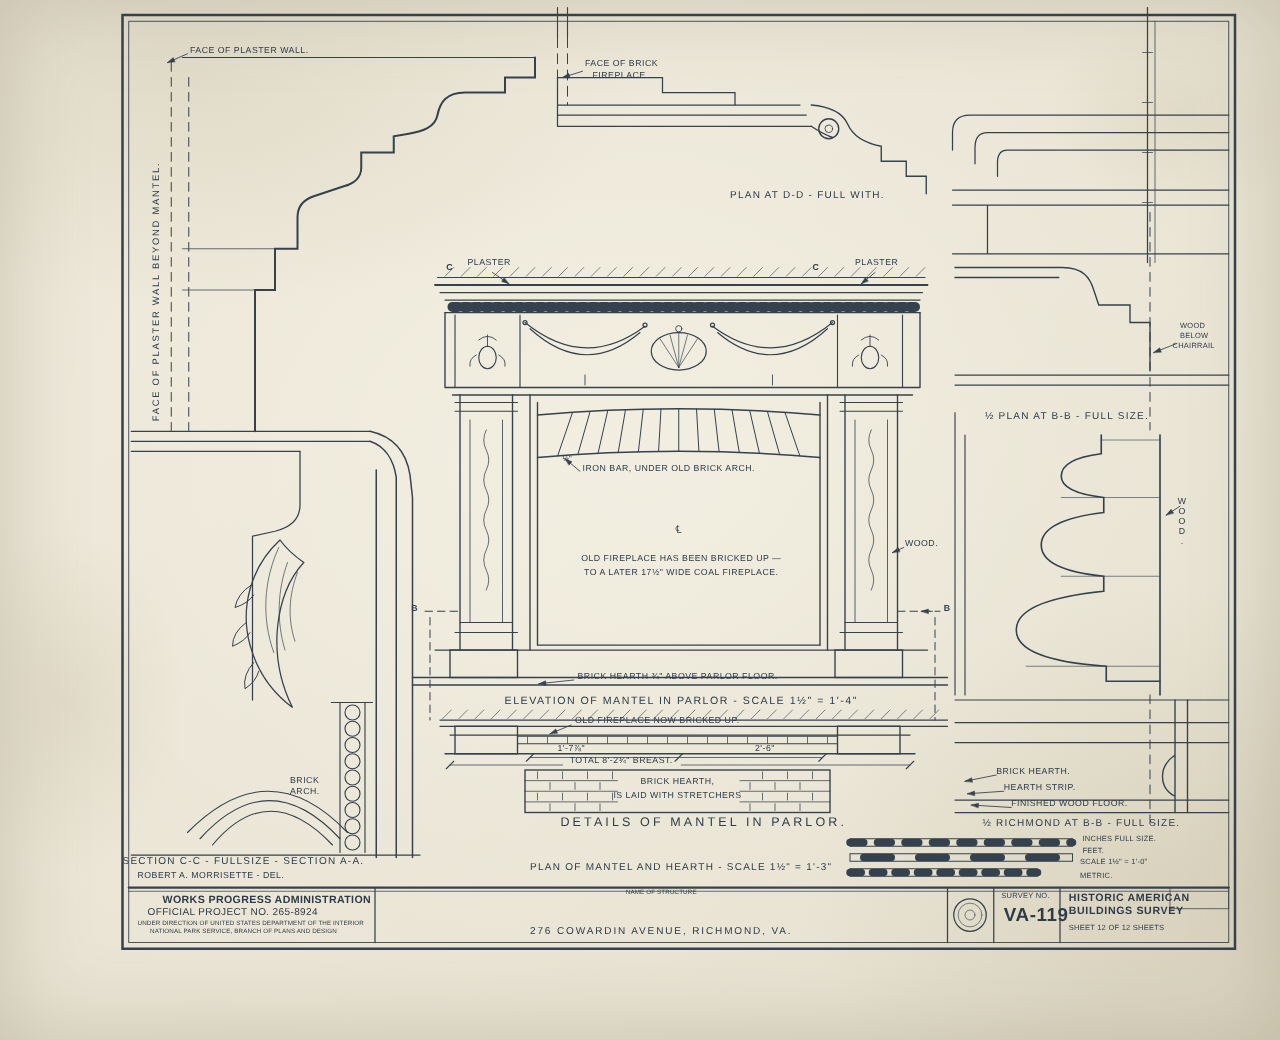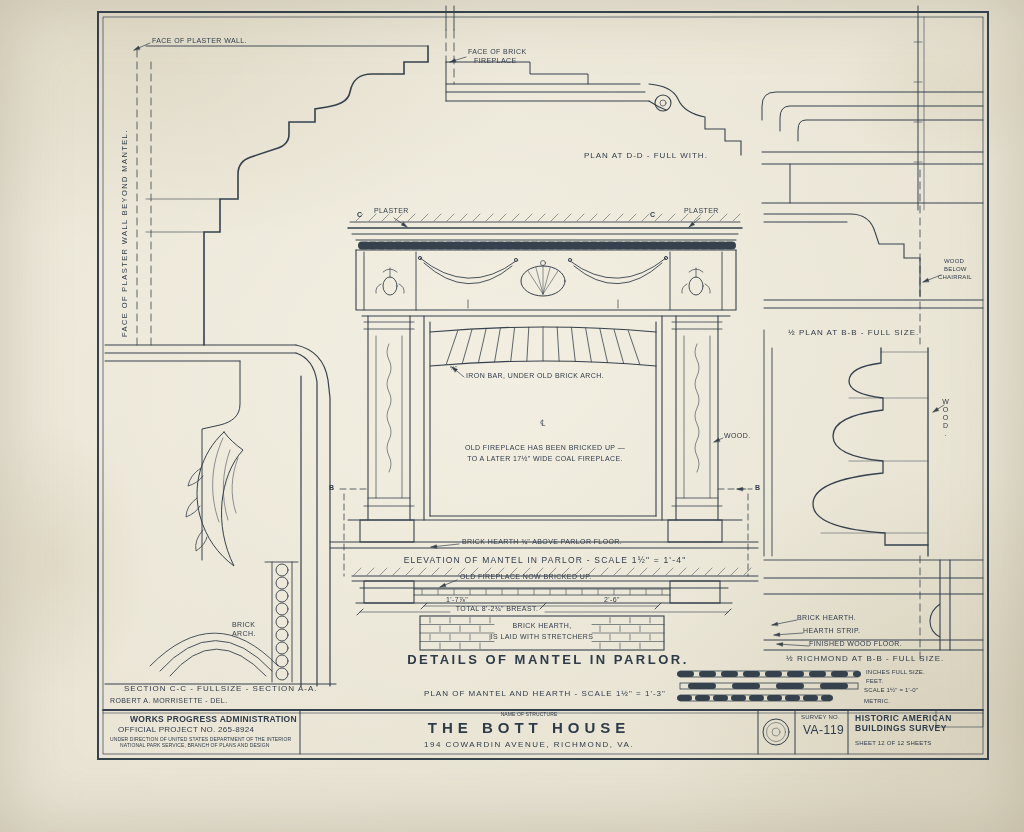--- a/index.html
+++ b/index.html
@@ -16,28 +16,28 @@
   }
   .stain{position:absolute;border-radius:50%;pointer-events:none;}
   #stain1{left:-40px;top:420px;width:190px;height:280px;background:radial-gradient(ellipse,rgba(160,140,100,.14),transparent 70%);}
   #stain2{right:-30px;top:10px;width:220px;height:160px;background:radial-gradient(ellipse,rgba(160,140,100,.12),transparent 70%);}
   svg{position:absolute;left:0;top:0;}
   .labels{position:absolute;left:0;top:0;width:100%;height:100%;}
   .lbl{position:absolute;font-size:7px;line-height:1.15;letter-spacing:.4px;white-space:nowrap;color:#2e3b49;}
   .c{transform:translateX(-50%);}
   .md{font-size:8px;letter-spacing:1px;}
   .md2{font-size:8.5px;letter-spacing:1.2px;}
-  .lg{font-size:13px;font-weight:bold;letter-spacing:2.5px;}
+  .lg{font-size:10px;font-weight:normal;letter-spacing:2.5px;margin-left:15px;}
   .sm{font-size:6px;letter-spacing:.2px;}
   .xs{font-size:5px;letter-spacing:.1px;}
   .rot{transform-origin:0 0;transform:rotate(-90deg);font-size:7.5px;letter-spacing:1.4px;}
   .vert{writing-mode:vertical-rl;text-orientation:upright;letter-spacing:1px;font-size:7px;}
   .tb-name{font-size:15px;font-weight:bold;letter-spacing:5px;}
   .tb-addr{font-size:8px;letter-spacing:1.5px;}
-  .tb-survey{font-size:12px;font-weight:normal;letter-spacing:.5px;}
+  .tb-survey{font-size:15px;font-weight:bold;letter-spacing:.5px;}
   .tb-habs{font-size:8.5px;font-weight:bold;letter-spacing:.5px;}
   .tb-agency{font-size:8.5px;font-weight:bold;letter-spacing:.3px;}
   .tb-agency2{font-size:8px;letter-spacing:.3px;}
   .mark{font-size:7px;font-weight:bold;}
   .clsym{font-size:9px;}
 </style>
 </head>
 <body>
 
 <div class="sheet">
@@ -379,39 +379,38 @@
     <div class="lbl" style="left:446px;top:596px">1'-7⅞"</div>
     <div class="lbl" style="left:604px;top:596px">2'-6"</div>
     <div class="lbl c" style="left:497px;top:605px">TOTAL 8'-2¾" BREAST.</div>
     <div class="lbl c" style="left:542px;top:622px">BRICK HEARTH,</div>
     <div class="lbl c" style="left:542px;top:633px">IS LAID WITH STRETCHERS</div>
     <div class="lbl lg c" style="left:548px;top:653px">DETAILS OF MANTEL IN PARLOR.</div>
     <div class="lbl md c" style="left:545px;top:689px">PLAN OF MANTEL AND HEARTH - SCALE 1½" = 1'-3"</div>
 
     <div class="lbl" style="left:232px;top:621px">BRICK</div>
     <div class="lbl" style="left:232px;top:630px">ARCH.</div>
-    <div class="lbl md" style="left:124px;top:684px">SECTION C-C - FULLSIZE - SECTION A-A.</div>
+    <div class="lbl md" style="left:98px;top:684px">SECTION C-C - FULLSIZE - SECTION A-A.</div>
     <div class="lbl" style="left:110px;top:697px">ROBERT A. MORRISETTE - DEL.</div>
 
     <div class="lbl" style="left:797px;top:614px">BRICK HEARTH.</div>
     <div class="lbl" style="left:803px;top:627px">HEARTH STRIP.</div>
     <div class="lbl" style="left:809px;top:640px">FINISHED WOOD FLOOR.</div>
     <div class="lbl md" style="left:786px;top:654px">½ RICHMOND AT B-B - FULL SIZE.</div>
 
     <div class="lbl sm" style="left:866px;top:669px">INCHES FULL SIZE.</div>
     <div class="lbl sm" style="left:866px;top:678px">FEET.</div>
     <div class="lbl sm" style="left:864px;top:687px">SCALE 1½" = 1'-0"</div>
     <div class="lbl sm" style="left:864px;top:698px">METRIC.</div>
 
     <div class="lbl tb-agency" style="left:130px;top:715px">WORKS PROGRESS ADMINISTRATION</div>
     <div class="lbl tb-agency2" style="left:118px;top:725px">OFFICIAL PROJECT NO. 265-8924</div>
     <div class="lbl xs" style="left:110px;top:737px">UNDER DIRECTION OF UNITED STATES DEPARTMENT OF THE INTERIOR</div>
     <div class="lbl xs" style="left:120px;top:743px">NATIONAL PARK SERVICE, BRANCH OF PLANS AND DESIGN</div>
     <div class="lbl xs c" style="left:529px;top:712px">NAME OF STRUCTURE</div>
-    <div class="lbl tb-name c" style="left:529px;top:719px">THE BOTT HOUSE</div>
-    <div class="lbl tb-addr c" style="left:529px;top:740px">194 COWARDIN AVENUE, RICHMOND, VA.</div>
+    <div class="lbl tb-addr c" style="left:529px;top:740px">276 COWARDIN AVENUE, RICHMOND, VA.</div>
     <div class="lbl sm" style="left:801px;top:714px">SURVEY NO.</div>
     <div class="lbl tb-survey" style="left:803px;top:724px">VA-119</div>
     <div class="lbl tb-habs" style="left:855px;top:714px">HISTORIC AMERICAN</div>
     <div class="lbl tb-habs" style="left:855px;top:724px">BUILDINGS SURVEY</div>
     <div class="lbl sm" style="left:855px;top:740px">SHEET 12 OF 12 SHEETS</div>
   </div>
 </div>
 
 </body></html>

